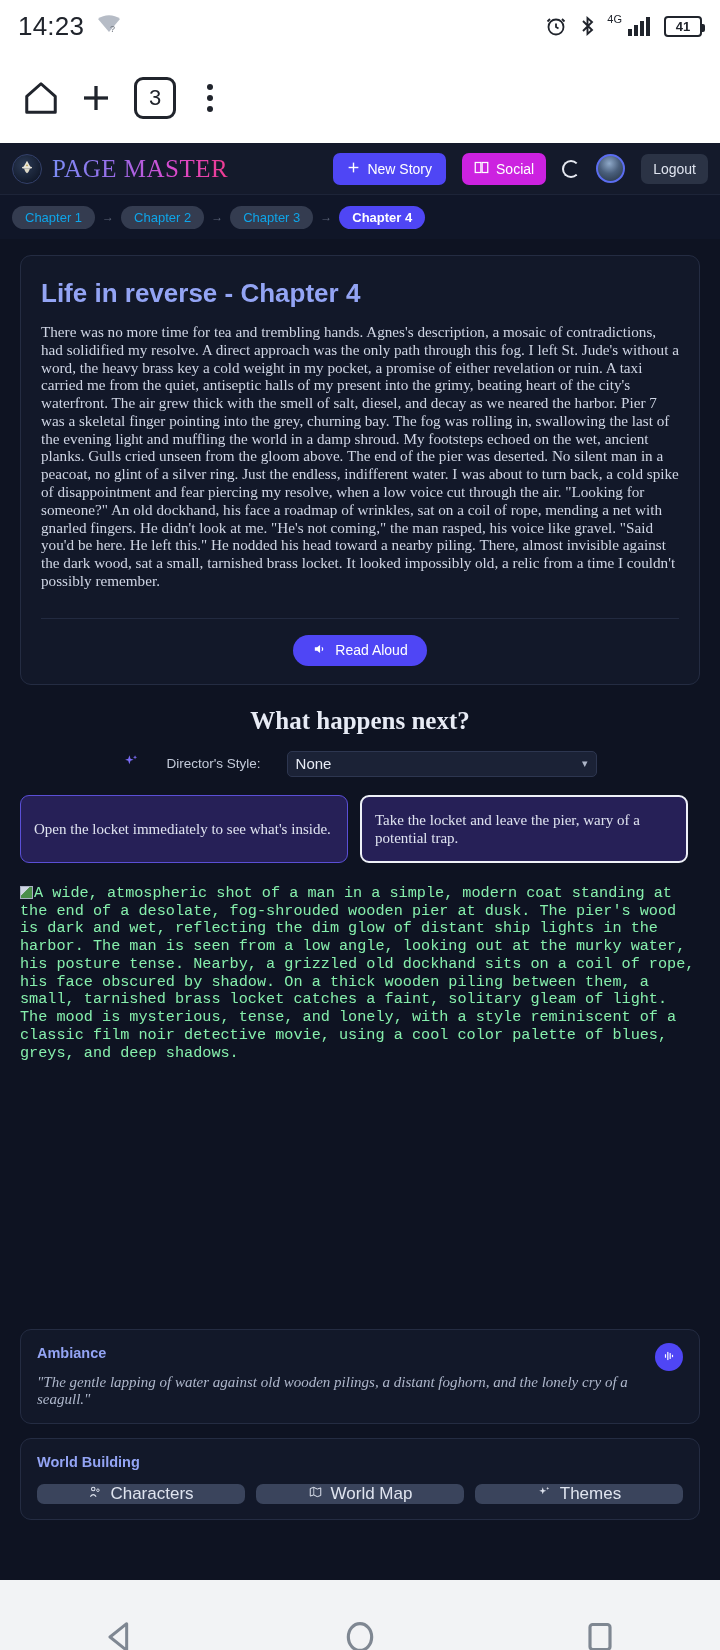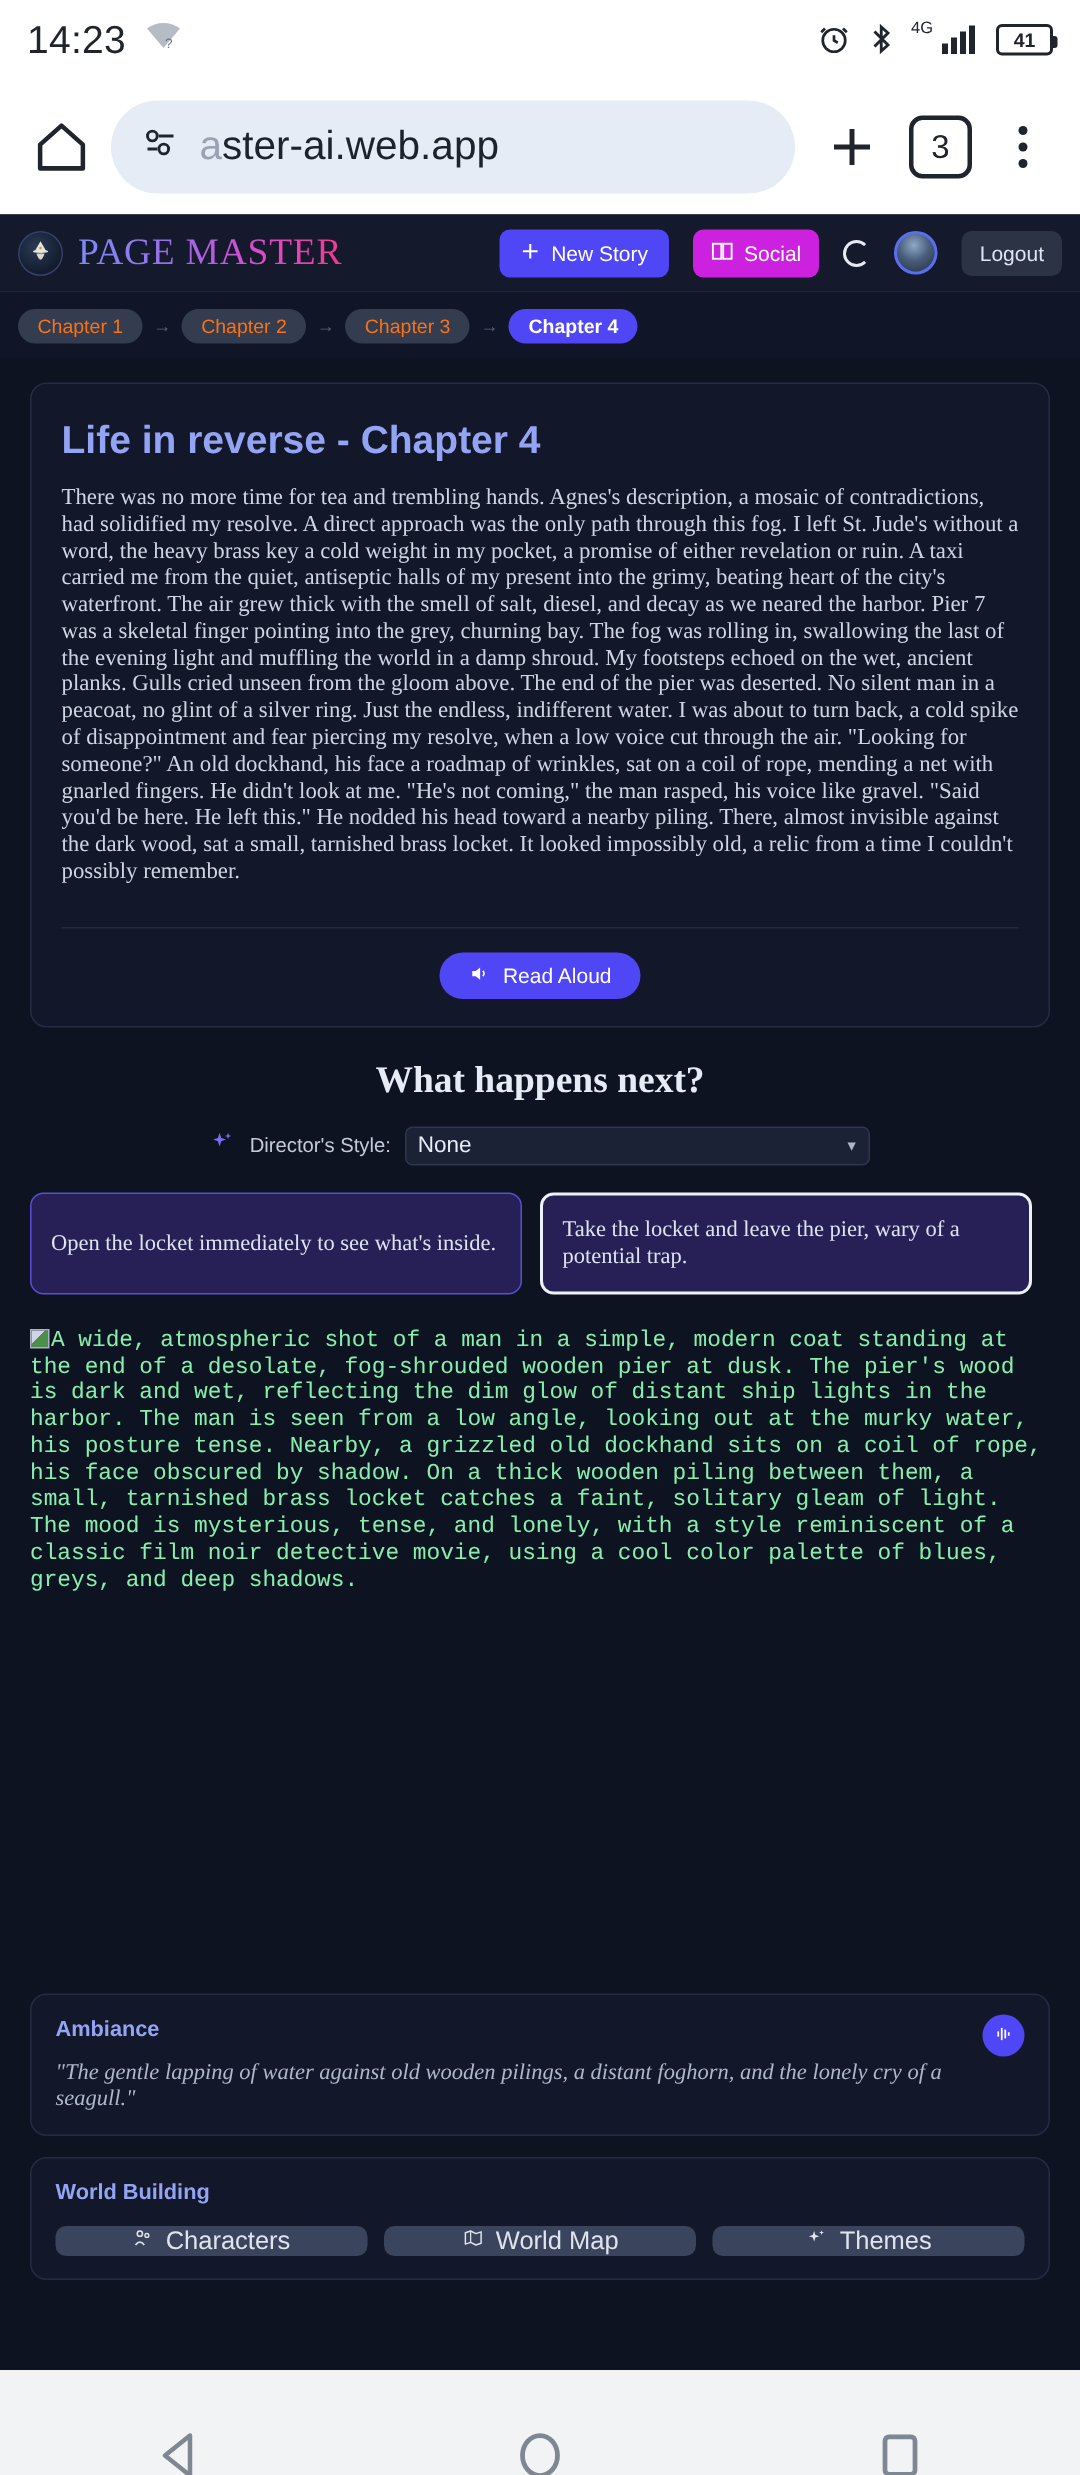--- a/index.html
+++ b/index.html
@@ -101,21 +101,21 @@
     background: #2b3345; color: #dfe4ef; border: none; border-radius: 7px;
     height: 30px; padding: 0 12px; font-size: 14px;
     font-family: "Liberation Sans", sans-serif;
   }
 
   .breadcrumb {
     height: 44px; display: flex; align-items: center; gap: 7px;
     padding: 0 12px; background: #101628;
   }
   .chip {
-    background: #343c50; color: #f97316; border-radius: 13px;
+    background: #343c50; color: #0ea5e9; border-radius: 13px;
     padding: 4px 13px; font-size: 13px; border: none;
     font-family: "Liberation Sans", sans-serif;
   }
   .chip.active { background: #4f46f5; color: #fff; font-weight: bold; }
   .arrow { color: #5c6478; font-size: 12px; }
 
   .content { padding: 16px 20px 0 20px; }
 
   .story-card {
     background: #121829; border: 1px solid #242c42; border-radius: 11px;
@@ -134,21 +134,21 @@
   .btn-read {
     background: #4f46f5; color: #fff; border: none; border-radius: 18px;
     height: 31px; padding: 0 19px; font-size: 14px; display: flex;
     align-items: center; gap: 8px; font-family: "Liberation Sans", sans-serif;
   }
 
   .next-title {
     text-align: center; font-family: "Liberation Serif", serif;
     font-size: 25px; font-weight: bold; color: #e7ebf5; margin: 22px 0 16px 0;
   }
-  .style-row { display: flex; align-items: center; justify-content: center; gap: 9px; margin-bottom: 18px; }
+  .style-row { display: flex; align-items: center; justify-content: center; gap: 26px; margin-bottom: 18px; }
   .style-label { font-size: 13.5px; color: #c3cad9; }
   .style-select {
     width: 310px; height: 26px; background: #1b2236; color: #e8ecf5;
     border: 1px solid #2d3650; border-radius: 5px; font-size: 15px;
     padding: 0 8px; font-family: "Liberation Sans", sans-serif;
     appearance: none; position: relative;
   }
   .select-wrap { position: relative; display: inline-block; }
   .select-caret { position: absolute; right: 9px; top: 6px; color: #aeb6c8; font-size: 11px; pointer-events: none; }
 
@@ -236,31 +236,20 @@
     </span>
     <span class="battery">41</span>
   </div>
 </div>
 
 <div class="browser-bar">
   <div class="home-btn">
     <svg width="38" height="38" viewBox="0 0 24 24">
       <path d="M12 3 L21 11 V21 H3 V11 Z" fill="none" stroke="#20242c" stroke-width="1.9" stroke-linejoin="round"></path>
     </svg>
-  </div>
-  <div class="omnibox">
-    <span>
-      <svg width="26" height="26" viewBox="0 0 24 24">
-        <circle cx="7" cy="8" r="3" fill="none" stroke="#20242c" stroke-width="1.8"></circle>
-        <line x1="11" y1="8" x2="20" y2="8" stroke="#20242c" stroke-width="1.8"></line>
-        <circle cx="14" cy="16" r="3" fill="none" stroke="#20242c" stroke-width="1.8"></circle>
-        <line x1="4" y1="16" x2="10" y2="16" stroke="#20242c" stroke-width="1.8"></line>
-      </svg>
-    </span>
-    <span class="omni-url"><span class="dim">a</span><span>ster-ai.web.app</span></span>
   </div>
   <div class="plus-btn">
     <svg width="36" height="36" viewBox="0 0 24 24">
       <line x1="12" y1="4" x2="12" y2="20" stroke="#20242c" stroke-width="2.2"></line>
       <line x1="4" y1="12" x2="20" y2="12" stroke="#20242c" stroke-width="2.2"></line>
     </svg>
   </div>
   <div class="tabs-btn">3</div>
   <div class="menu-btn">
     <i></i>

